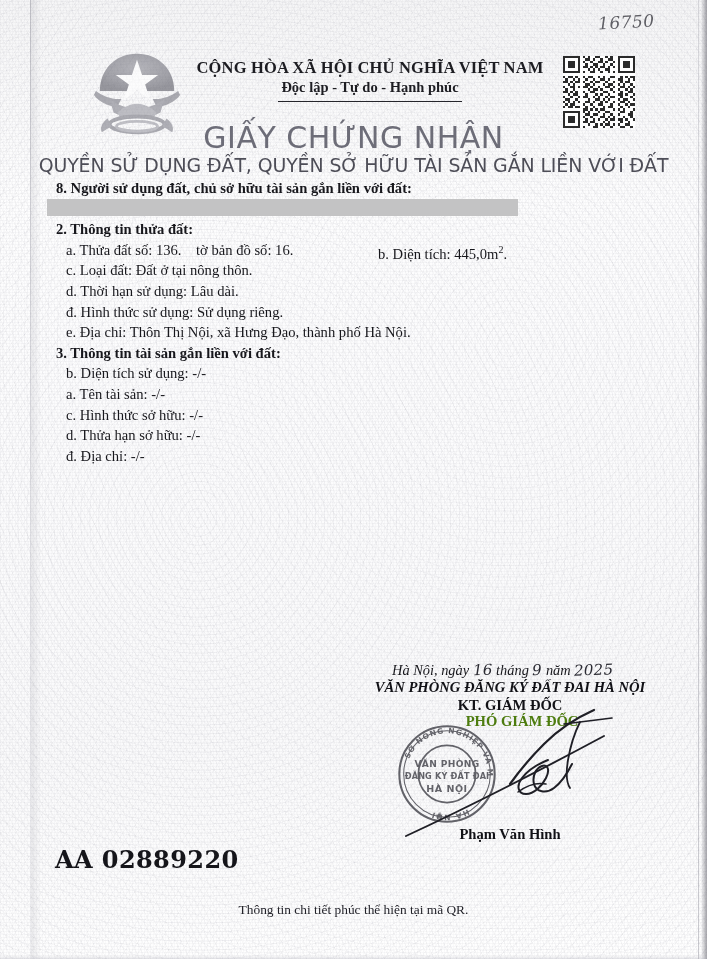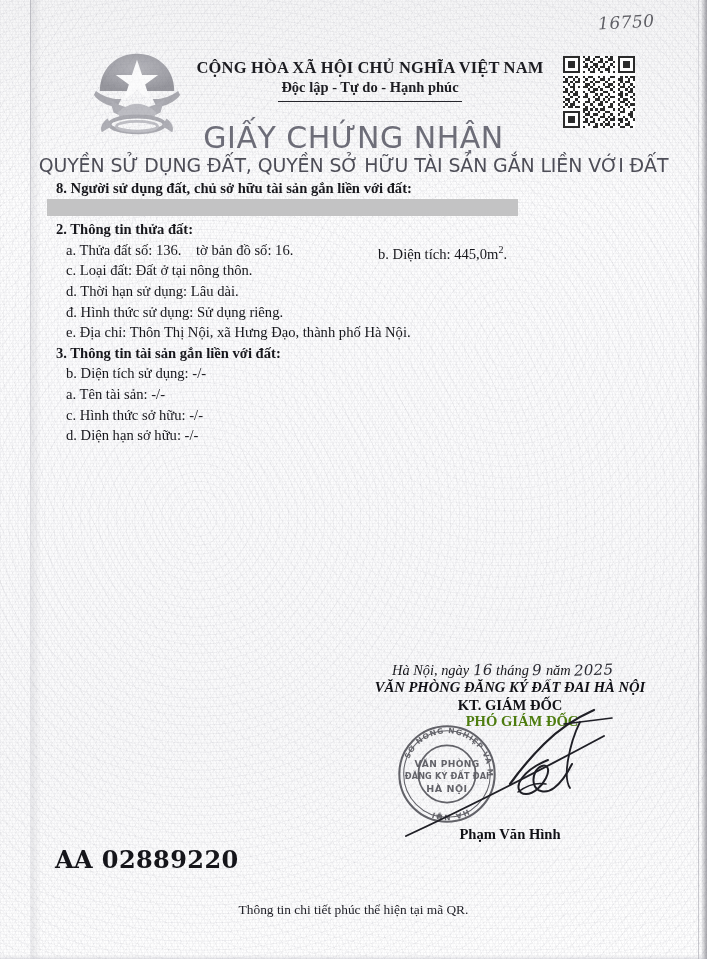--- a/index.html
+++ b/index.html
@@ -589,21 +589,22 @@
       <span class="col-b"><span>b. Diện tích: 445,0m</span><span class="sup">2</span><span>.</span></span>
     </div>
     <div class="line indent">c. Loại đất: Đất ở tại nông thôn.</div>
     <div class="line indent">d. Thời hạn sử dụng: Lâu dài.</div>
     <div class="line indent">đ. Hình thức sử dụng: Sử dụng riêng.</div>
     <div class="line indent">e. Địa chỉ: Thôn Thị Nội, xã Hưng Đạo, thành phố Hà Nội.</div>
     <div class="line bold">3. Thông tin tài sản gắn liền với đất:</div>
     <div class="line indent">b. Diện tích sử dụng: -/-</div>
     <div class="line indent">a. Tên tài sản: -/-</div>
     <div class="line indent">c. Hình thức sở hữu: -/-</div>
-    <div class="line indent">d. Diện hạn sở hữu: -/-</div>
+    <div class="line indent">d. Thửa hạn sở hữu: -/-</div>
+    <div class="line indent">đ. Địa chỉ: -/-</div>
   </div>
 
   <div class="redaction"></div>
 
   <div class="sig-place">
     <span>Hà Nội, ngày</span>
     <span class="hand">16</span>
     <span>tháng</span>
     <span class="hand">9</span>
     <span>năm</span>

